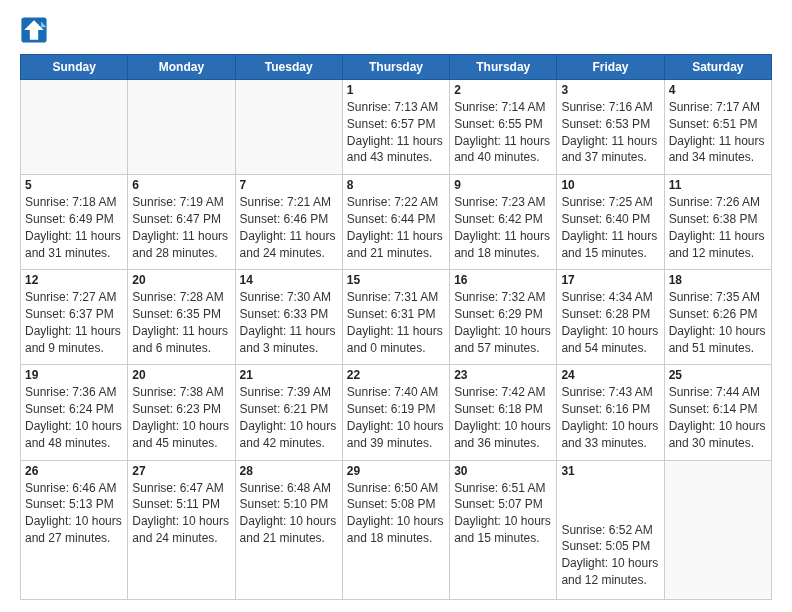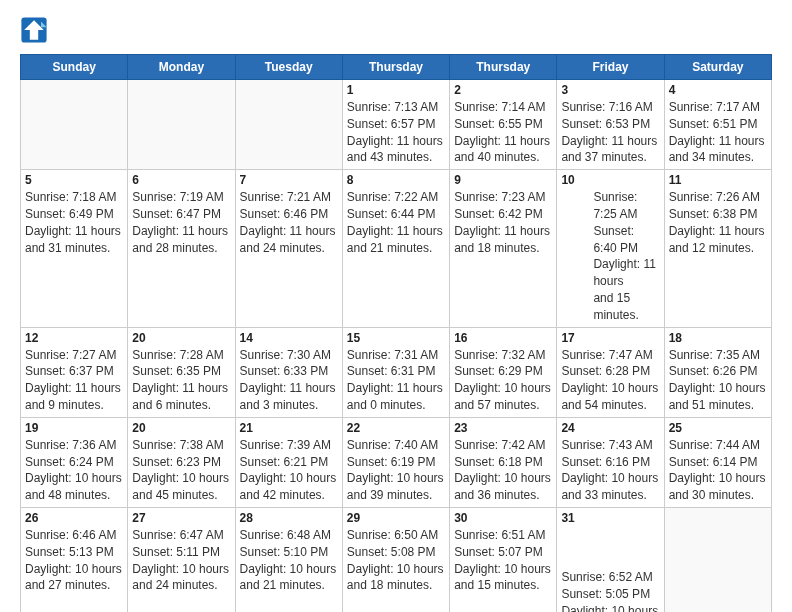--- a/index.html
+++ b/index.html
@@ -198,21 +198,21 @@
           </td>
           <td>
             <div class="day-number">9</div>
             <div class="day-info" style="white-space: pre-line;">Sunrise: 7:23 AM
 Sunset: 6:42 PM
 Daylight: 11 hours
 and 18 minutes.</div>
           </td>
           <td>
             <div class="day-number">10</div>
-            <div class="day-info" style="white-space: pre-line; margin-left: 32px;">Sunrise: 7:25 AM
+            <div class="day-info" style="white-space: pre-line;">Sunrise: 7:25 AM
 Sunset: 6:40 PM
 Daylight: 11 hours
 and 15 minutes.</div>
           </td>
           <td>
             <div class="day-number">11</div>
             <div class="day-info" style="white-space: pre-line;">Sunrise: 7:26 AM
 Sunset: 6:38 PM
 Daylight: 11 hours
 and 12 minutes.</div>
@@ -249,21 +249,21 @@
           </td>
           <td>
             <div class="day-number">16</div>
             <div class="day-info" style="white-space: pre-line;">Sunrise: 7:32 AM
 Sunset: 6:29 PM
 Daylight: 10 hours
 and 57 minutes.</div>
           </td>
           <td>
             <div class="day-number">17</div>
-            <div class="day-info" style="white-space: pre-line;">Sunrise: 7:47 AM
+            <div class="day-info" style="white-space: pre-line;">Sunrise: 4:34 AM
 Sunset: 6:28 PM
 Daylight: 10 hours
 and 54 minutes.</div>
           </td>
           <td>
             <div class="day-number">18</div>
             <div class="day-info" style="white-space: pre-line;">Sunrise: 7:35 AM
 Sunset: 6:26 PM
 Daylight: 10 hours
 and 51 minutes.</div>

